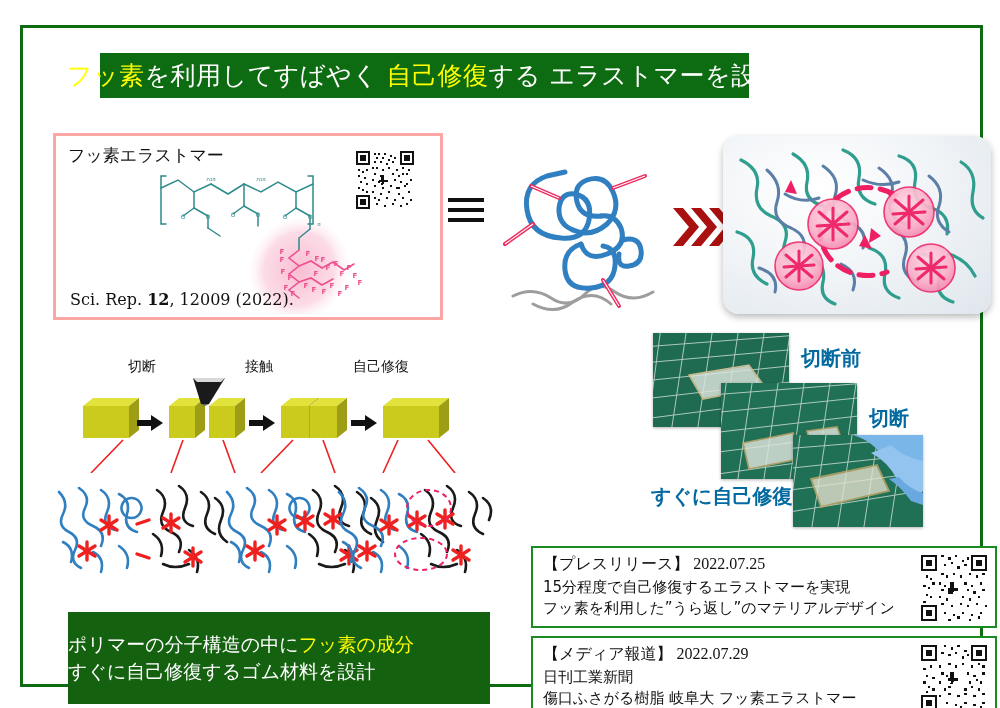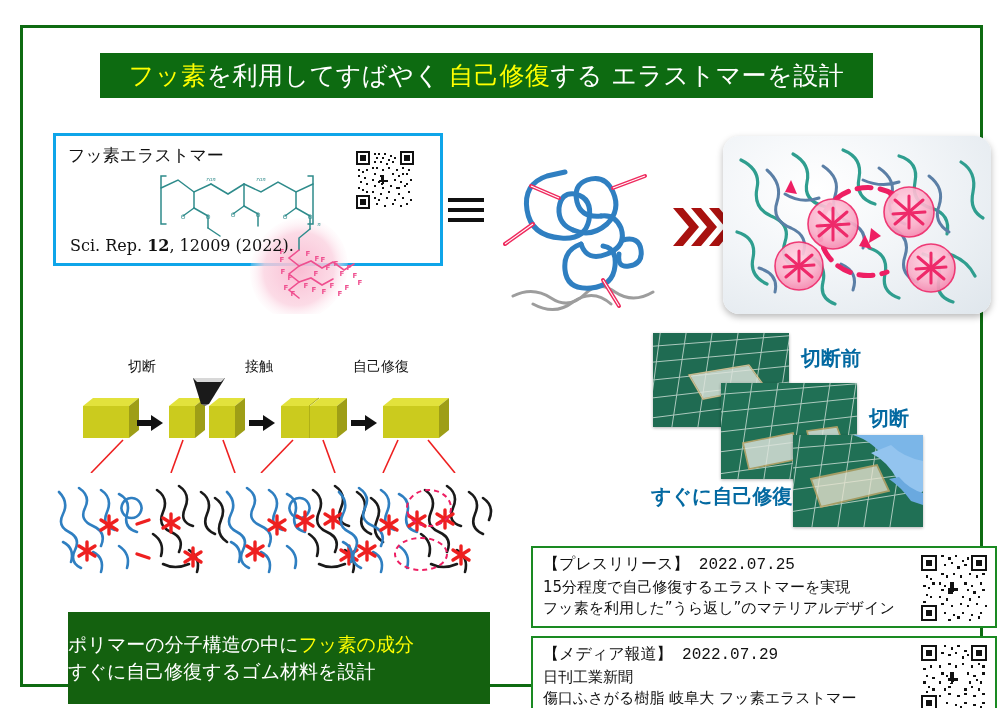--- a/index.html
+++ b/index.html
@@ -10,34 +10,34 @@
   }
 
   
   #poster{
     position:absolute;left:20px;top:25px;width:963px;height:662px;
     border:3px solid #0e6b12;box-sizing:border-box;background:#fff;
   }
 
   
   #title-bar{
-    position:absolute;left:77px;top:25px;width:773px;height:45px;
+    position:absolute;left:77px;top:25px;width:649px;height:45px;
     background:#0d6b11;display:flex;align-items:center;justify-content:center;
     box-sizing:border-box;
   }
   #title-text{
     font-size:25px;letter-spacing:.5px;white-space:nowrap;color:#ffffff;
     font-family:"DejaVu Sans","Liberation Sans",sans-serif;
   }
   .hl{color:#ffff00;}
 
   
   #elastomer-panel{
-    position:absolute;left:30px;top:105px;width:390px;height:133px;
-    border:3px solid #0ea5e9;background:#fff;box-sizing:border-box;
+    position:absolute;left:30px;top:105px;width:390px;height:187px;
+    border:3px solid #fca5a5;background:#fff;box-sizing:border-box;
   }
   #elastomer-title{
     position:absolute;left:12px;top:8px;font-size:17px;color:#111;
     font-family:"DejaVu Sans","Liberation Sans",sans-serif;
   }
   #elastomer-citation{
     position:absolute;left:14px;bottom:8px;font-size:16px;color:#111;
     font-family:"DejaVu Serif","Liberation Serif",serif;white-space:nowrap;
   }
   #elastomer-citation .it{}
@@ -95,21 +95,21 @@
 
   
   .news-box{
     position:absolute;left:508px;width:466px;height:82px;
     border:2px solid #1a8a22;background:#fff;box-sizing:border-box;
   }
   #news-press{top:518px;}
   #news-media{top:608px;}
   .news-lines{position:absolute;left:10px;top:6px;width:360px;}
   .news-lines .l1{font-size:16px;color:#111;white-space:nowrap;margin-bottom:3px;
-    font-family:Liberation Mono, monospace;}
+    font-family:Liberation Serif, serif;}
   .news-lines .l2,.news-lines .l3{font-size:15px;color:#111;white-space:nowrap;margin-bottom:2px;
     font-family:"DejaVu Sans","Liberation Sans",sans-serif;}
   .news-qr{position:absolute;right:8px;top:7px;}
 </style>
 </head>
 <body>
 
 <div id="poster">
 
   <div id="title-bar">

